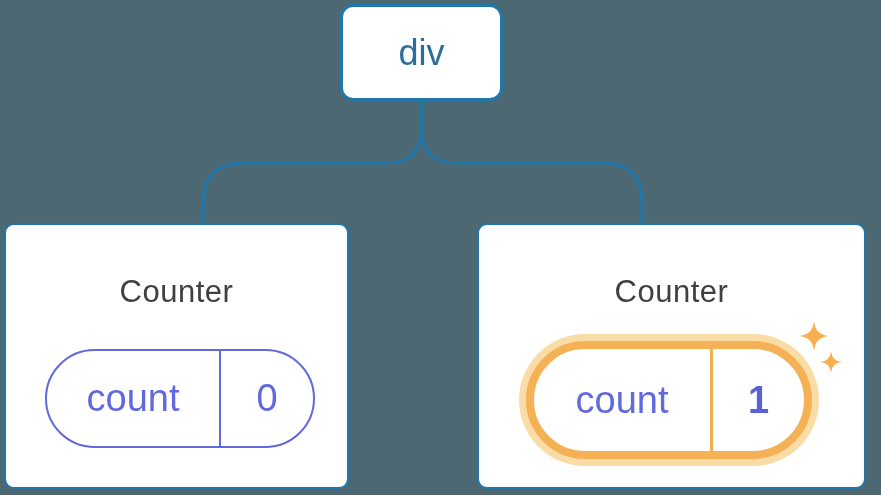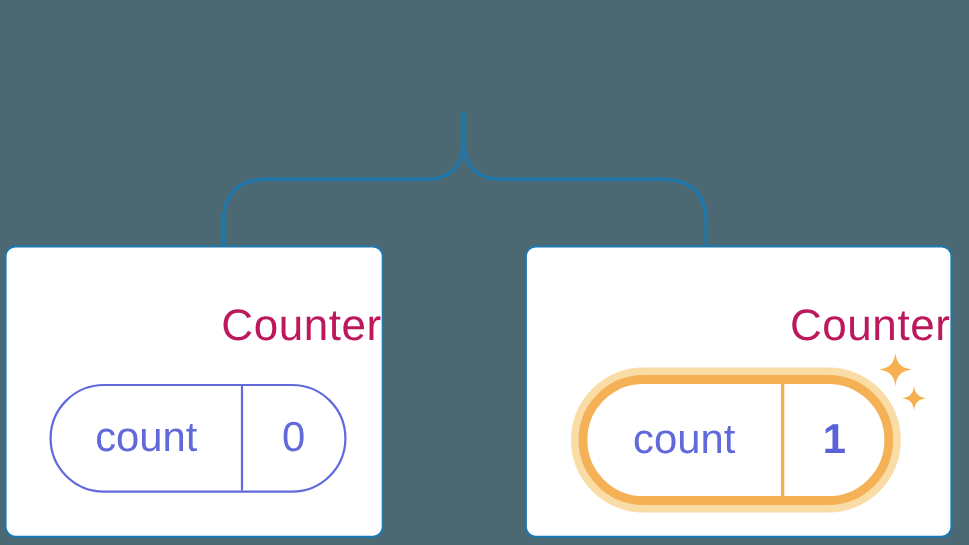--- a/index.html
+++ b/index.html
@@ -22,22 +22,22 @@
   .card {
     position:absolute; top:223px; height:266px;
     background:#FFFFFF; border:2px solid #2177A9; border-radius:10px;
     box-sizing:border-box;
   }
   .card-left  { left:4px;   width:345px; }
   .card-right { left:477px; width:389px; }
 
   .card-title {
     position:absolute; top:49px; left:0; width:100%;
-    text-align:right; color:#be185d;
-    font-size:40px; font-weight:500; letter-spacing:0.5px;
+    text-align:center; color:#404040;
+    font-size:31px; font-weight:500; letter-spacing:0.5px;
   }
 
   
   .pill-plain {
     position:absolute; left:39px; top:124px; width:270px; height:99px;
     border:2.5px solid #6169DC; border-radius:50px;
     box-sizing:border-box; background:#FFFFFF;
     display:flex; align-items:stretch;
     color:#6169DC; font-size:38px;
   }
@@ -79,20 +79,23 @@
 </head>
 <body>
 
 <div class="stage">
 
   <svg class="connector-svg" viewBox="0 0 881 495" xmlns="http://www.w3.org/2000/svg" aria-hidden="true">
     <path class="connector-path" d="M 421.5 101 L 421.5 128 Q 421.5 163 386.5 163 L 243 163 Q 203 163 203 203 L 203 224"></path>
     <path class="connector-path" d="M 421.5 101 L 421.5 128 Q 421.5 163 456.5 163 L 602 163 Q 642 163 642 203 L 642 224"></path>
   </svg>
 
+  <div class="root-node">
+    <span>div</span>
+  </div>
 
   <div class="card card-left">
     <div class="card-title">Counter</div>
     <div class="pill-plain">
       <div class="pill-key">count</div>
       <div class="pill-value">0</div>
     </div>
   </div>
 
   <div class="card card-right">

